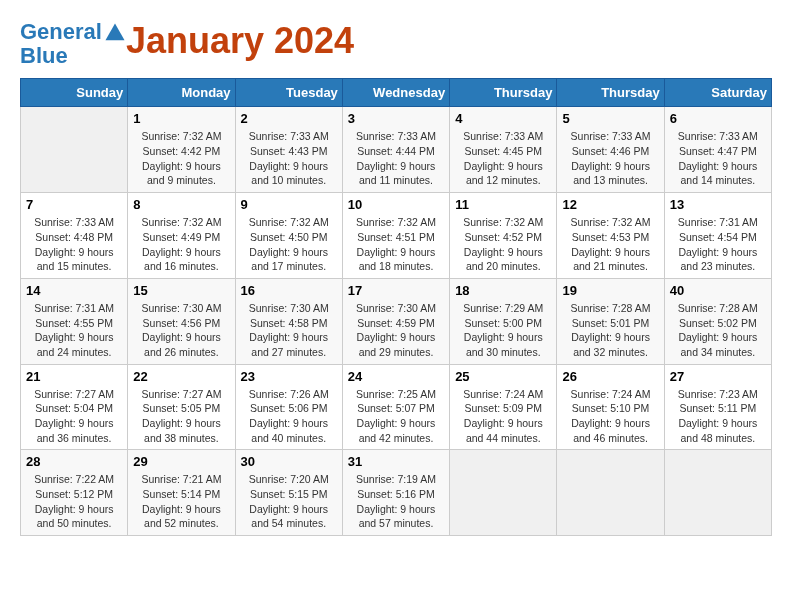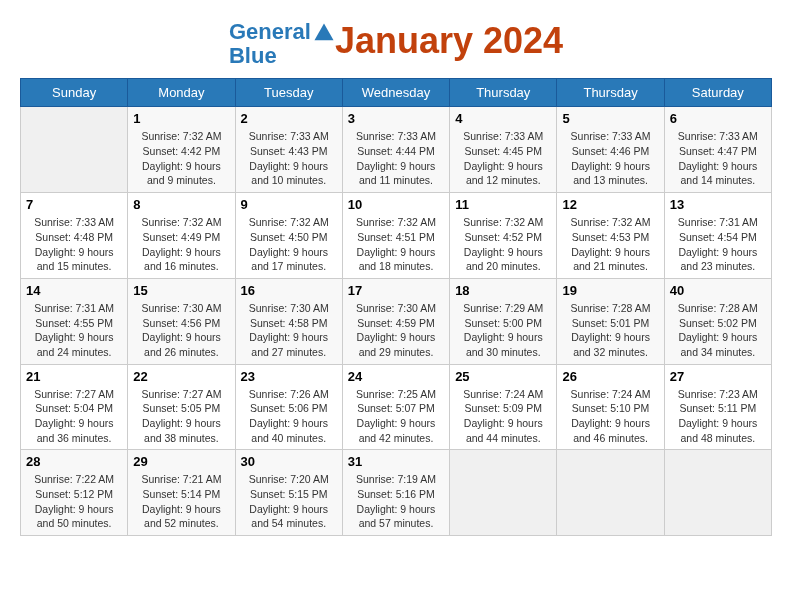--- a/index.html
+++ b/index.html
@@ -5,21 +5,21 @@
     * { box-sizing: border-box; margin: 0; padding: 0; }
     body {
       font-family: Arial, sans-serif;
       background: #fff;
       width: 792px;
       min-height: 612px;
       padding: 20px;
     }
     .header-area {
       display: flex;
-      justify-content: center;
+      justify-content: flex-start;
       align-items: flex-start;
       margin-bottom: 10px;
     }
     .logo {
       display: flex;
       align-items: center;
     }
     .logo-text {
       font-size: 22px;
       font-weight: bold;
@@ -48,23 +48,23 @@
     }
     table {
       width: 100%;
       border-collapse: collapse;
       font-size: 11px;
     }
     thead tr th {
       background-color: #2979b8;
       color: #fff;
       padding: 6px 4px;
-      text-align: center;
+      text-align: right;
       font-size: 13px;
-      font-weight: normal;
+      font-weight: bold;
       border: 1px solid #1a5a9a;
       margin-top: 26px;
     }
     tbody tr td {
       border: 1px solid #ccc;
       vertical-align: top;
       padding: 4px 5px;
       min-height: 80px;
       width: 14.28%;
       background: #fff;

